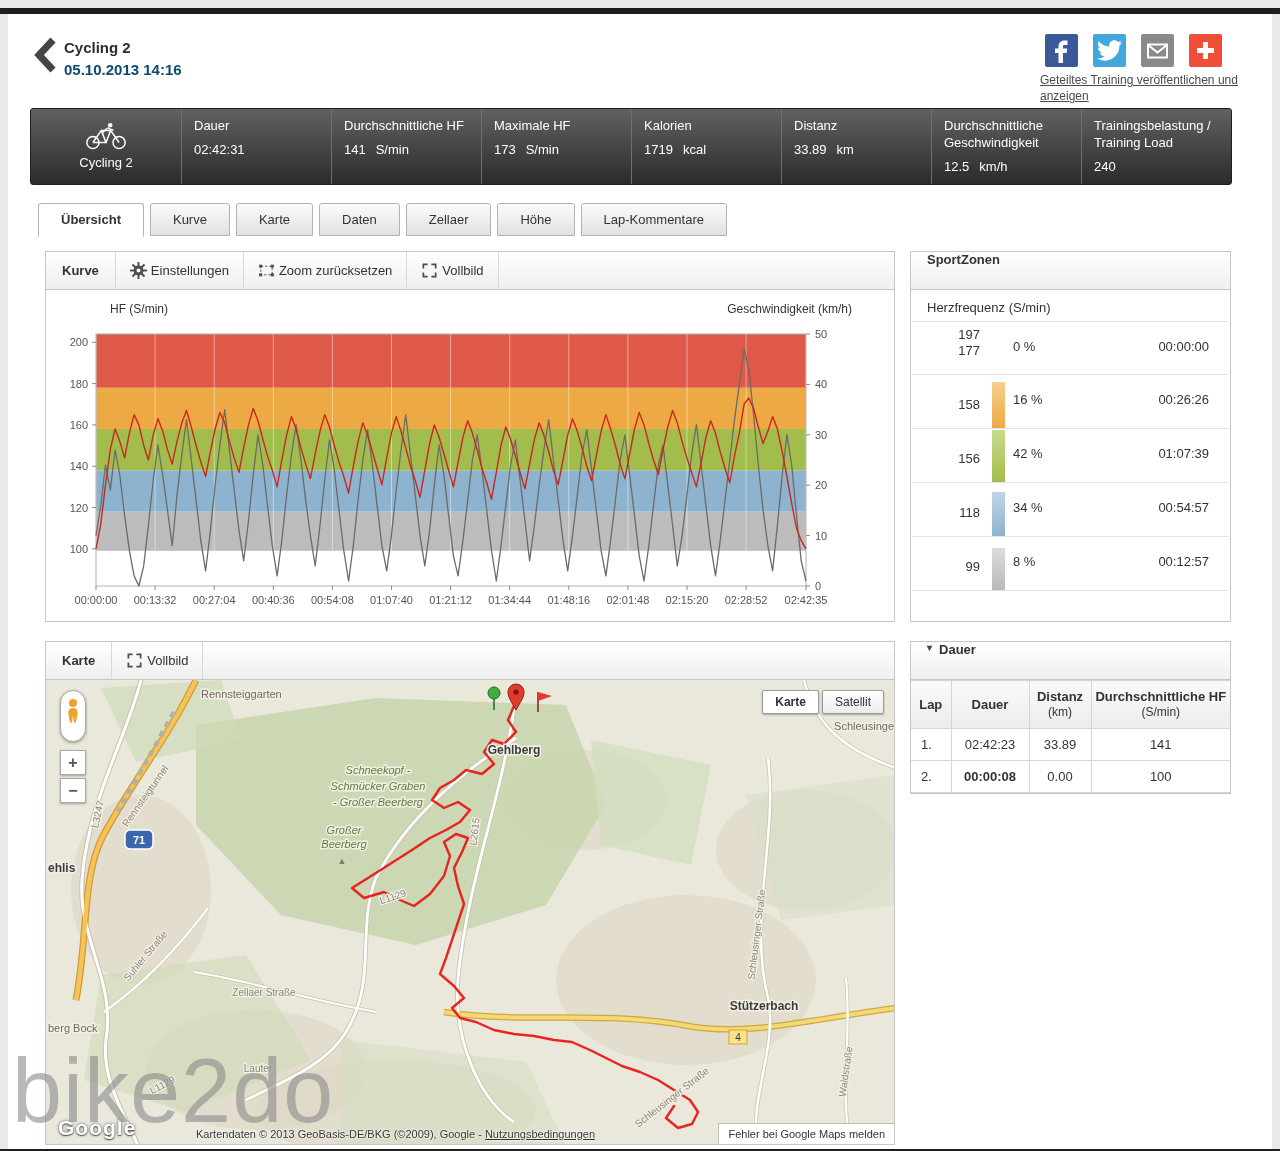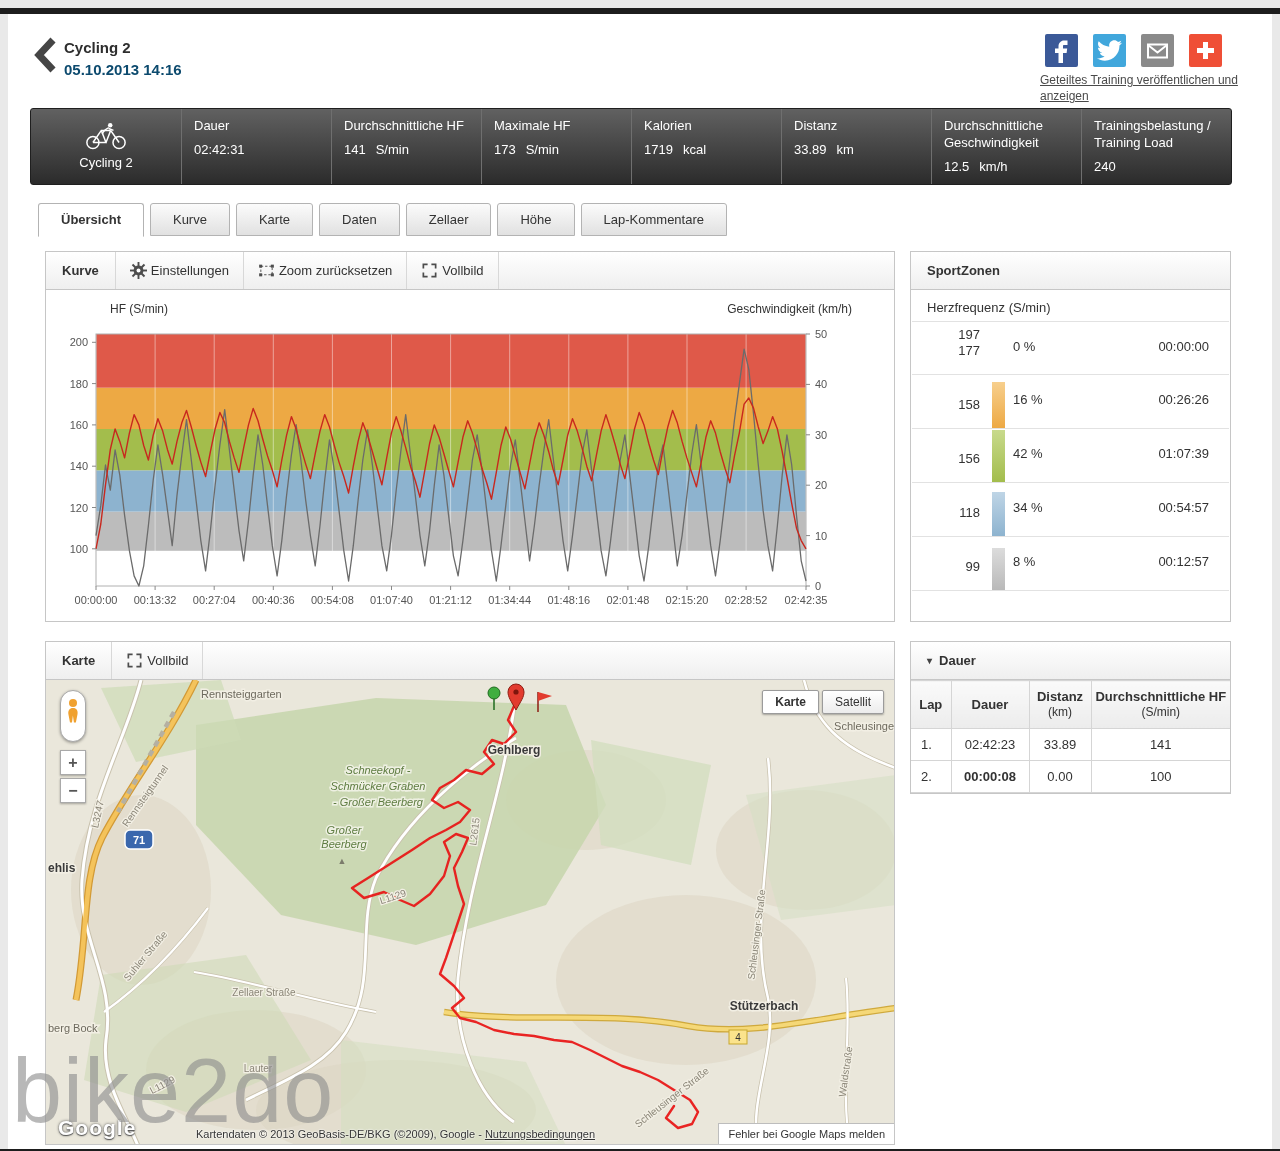--- a/index.html
+++ b/index.html
@@ -37,21 +37,21 @@
 
 .panel{position:absolute;border:1px solid #c6c6c6;background:#fff}
 .curve-panel{left:45px;top:243px;width:850px;height:371px}
 .zones-panel{left:910px;top:243px;width:321px;height:371px}
 .map-panel{left:45px;top:633px;width:850px;height:504px}
 .laps-panel{left:910px;top:633px;width:321px}
 .toolbar{height:38px;display:flex;align-items:stretch;background:linear-gradient(#ffffff,#efefef);border-bottom:1px solid #c6c6c6;font-size:13px}
 .tb-title{display:flex;align-items:center;padding:0 16px;font-weight:bold;border-right:1px solid #d8d8d8}
 .tb-btn{display:flex;align-items:center;gap:4px;padding:0 14px;border-right:1px solid #d8d8d8;cursor:pointer}
 .tb-ic{display:flex;align-items:center}
-.panel-head{height:38px;display:flex;align-items:center;padding:0 16px;font-weight:bold;font-size:13px;background:linear-gradient(#ffffff,#efefef);border-bottom:1px solid #c6c6c6}
+.panel-head{height:38px;display:flex;align-items:flex-start;padding:0 16px;font-weight:bold;font-size:13px;background:linear-gradient(#ffffff,#efefef);border-bottom:1px solid #c6c6c6}
 
 
 .chart-wrap{position:relative;height:331px}
 .axis-title{position:absolute;top:12px;font-size:12px;color:#333}
 .axis-title.left{left:64px}
 .axis-title.right{right:42px}
 #curve-svg{position:absolute;left:0;top:30px}
 #curve-svg .tick{font-size:11px;fill:#555;font-family:"Liberation Sans",sans-serif}
 
 

